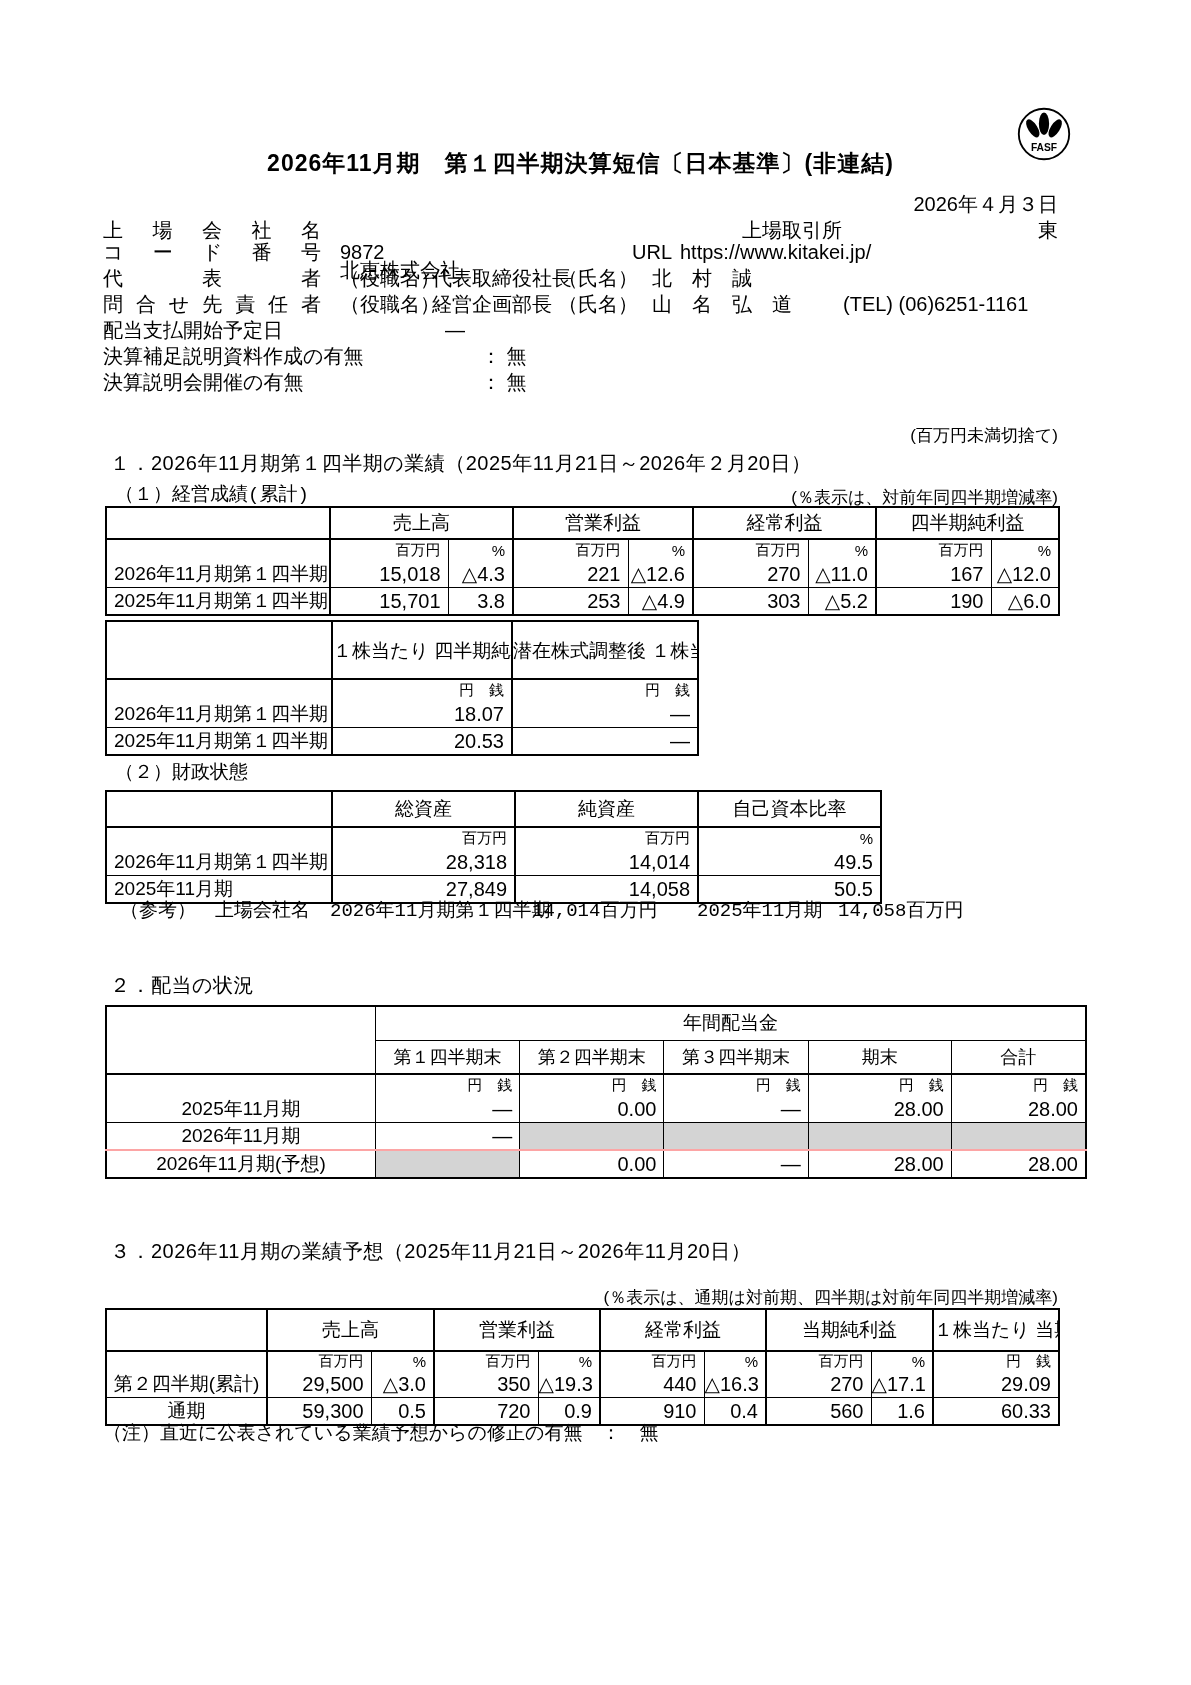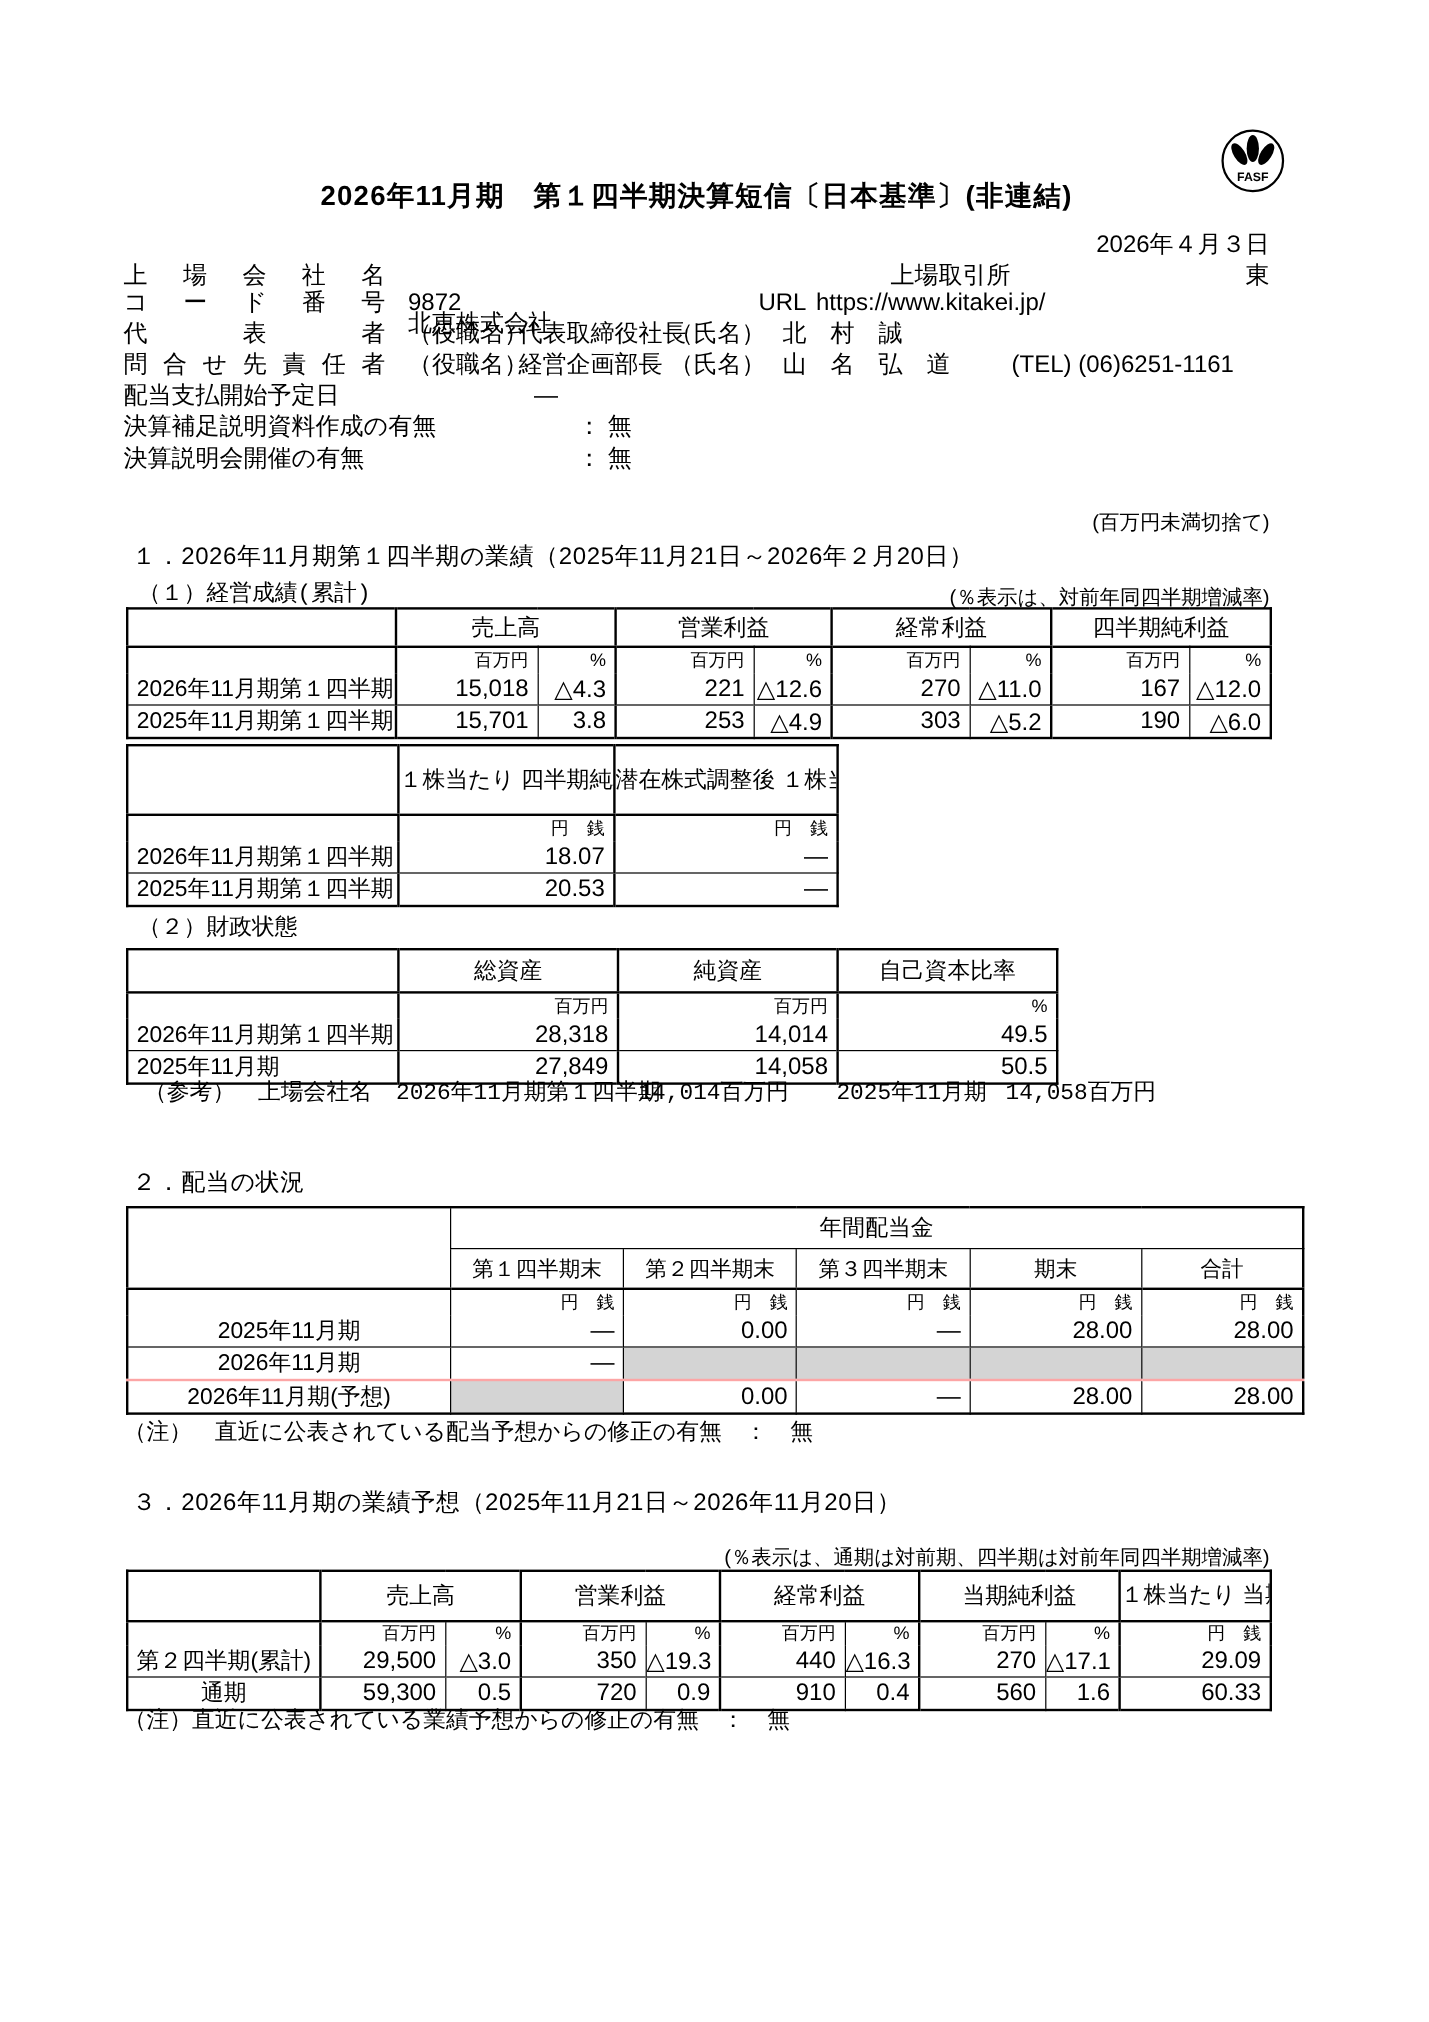--- a/index.html
+++ b/index.html
@@ -288,21 +288,20 @@
         <td class="v1 gray"></td>
         <td class="v1">0.00</td>
         <td class="v1">―</td>
         <td class="v1">28.00</td>
         <td class="v1">28.00</td>
       </tr>
     </tbody>
       </table>
   </div>
 
-  <div class="abs note" style="left:103px;top:1180px;">（注）　直近に公表されている配当予想からの修正の有無　：　無</div>
 
   <div class="abs heading" style="left:110px;top:1238px;">３．2026年11月期の業績予想（2025年11月21日～2026年11月20日）</div>
   <div class="abs cap right" style="top:1286px;">(％表示は、通期は対前期、四半期は対前年同四半期増減率)</div>
 
   <div class="tbl" style="left:105px;top:1308px;width:953px;">
     <table>
       <colgroup>
           <col style="width:161px">
           <col style="width:104px">
           <col style="width:63px">

